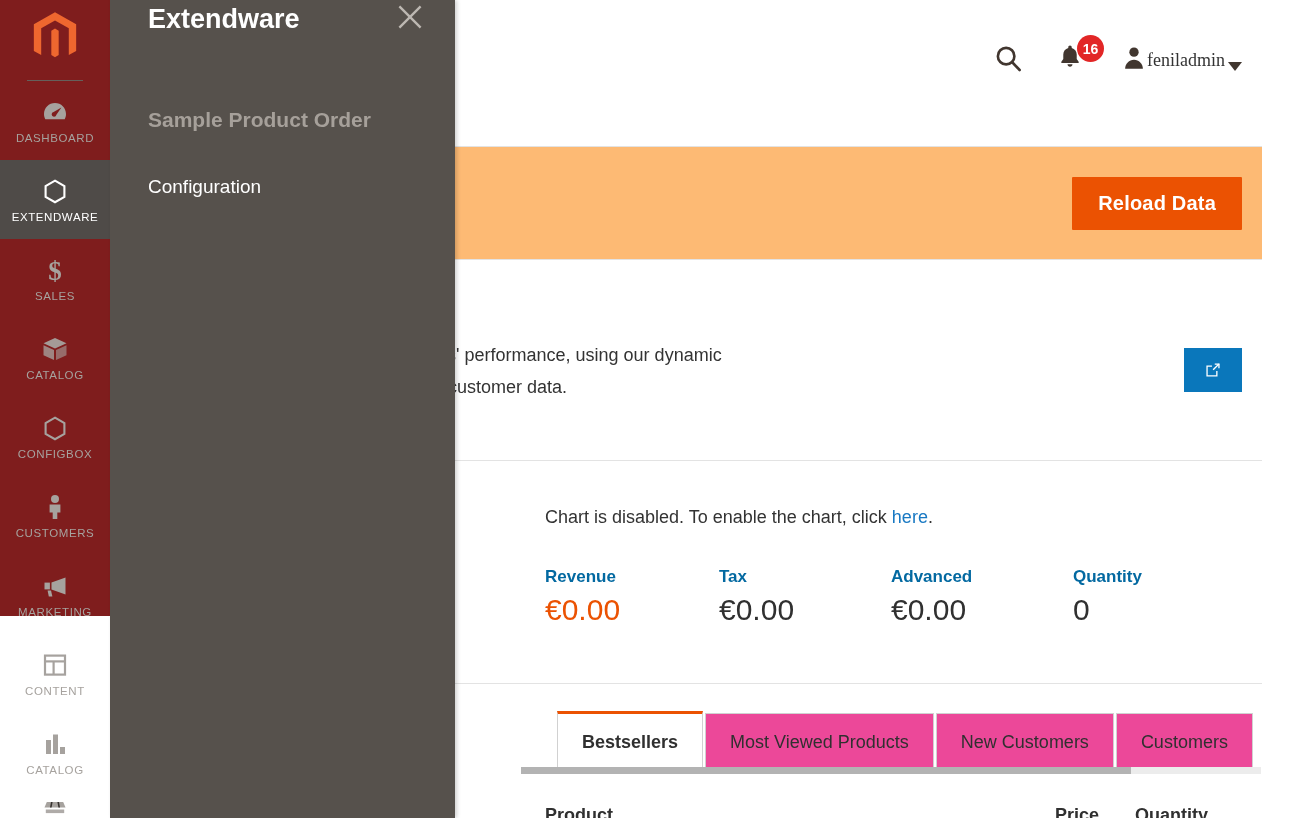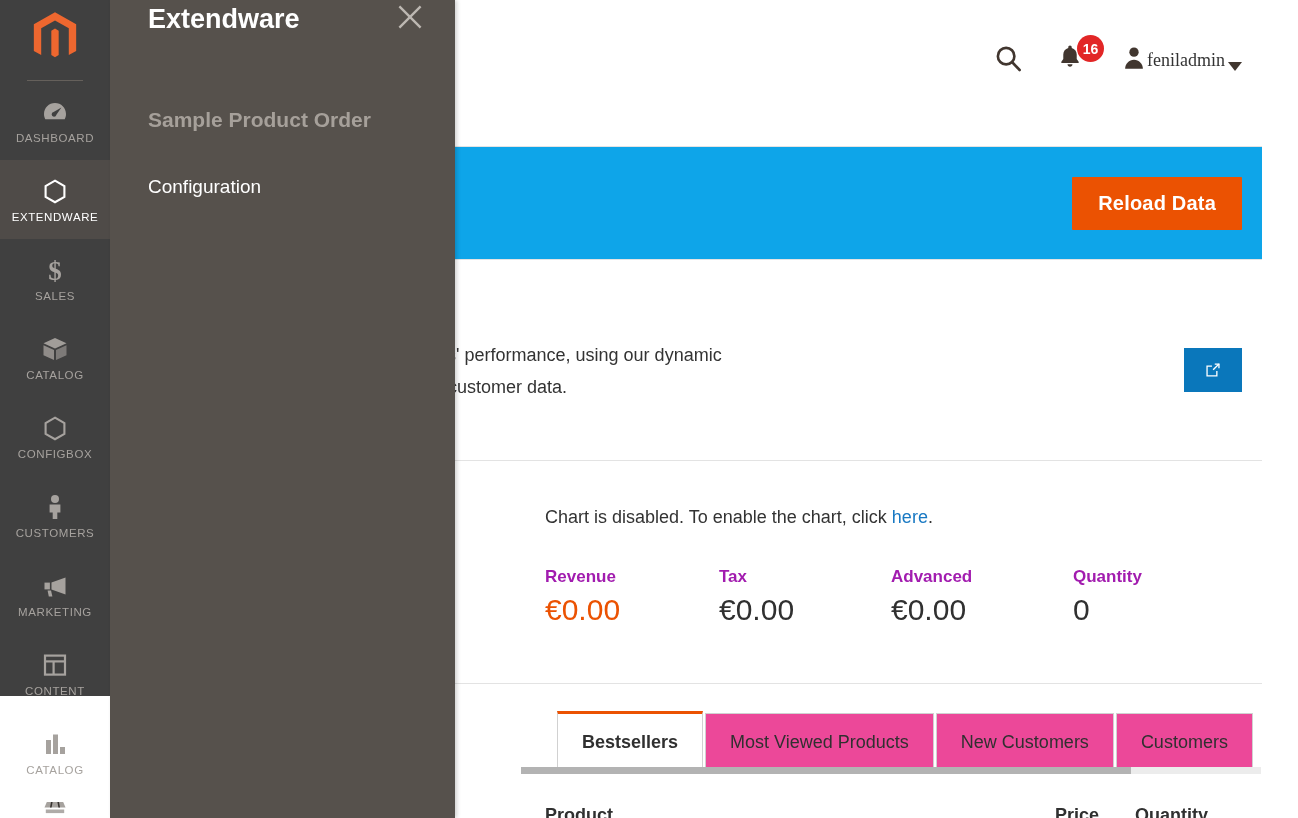--- a/index.html
+++ b/index.html
@@ -35,21 +35,21 @@
   }
   .user-menu { display: flex; align-items: flex-end; cursor: pointer; font-family: Liberation Serif, serif; }
   .user-ic { width: 26px; height: 26px; color: #41362f; }
   .user-name { font-size: 18px; color: #333; }
   .caret { width: 0; height: 0; border-left: 7px solid transparent; border-right: 7px solid transparent; border-top: 9px solid #41362f; margin-left: 3px; }
 
   
   .rule-top { position: absolute; left: 110px; top: 146px; right: 36px; height: 1px; background: #e3e3e3; }
   .action-bar {
     position: absolute; left: 110px; top: 147px; right: 36px; height: 113px;
-    background: #0ea5e9;
+    background: #fdba74;
     border-bottom: 1px solid #e3e3e3;
     display: flex; align-items: center; justify-content: flex-end;
     padding-right: 20px;
   }
   .btn-reload {
     background: #eb5202; color: #fff;
     border: none; border-radius: 1px;
     font-size: 20px; font-weight: bold;
     padding: 15px 26px;
     cursor: pointer;
@@ -79,21 +79,21 @@
   .ext-ic { width: 14px; height: 14px; margin-top: 1px; }
 
   
   .chart-note {
     position: absolute; left: 545px; top: 507px;
     font-size: 18px; color: #333;
   }
   .chart-note a { color: #1979c3; text-decoration: none; }
   .stats { position: absolute; left: 545px; top: 567px; display: flex; }
   .stat { margin-right: 0; }
-  .stat-label { font-size: 17px; font-weight: bold; color: #a21caf; margin-bottom: 6px; }
+  .stat-label { font-size: 17px; font-weight: bold; color: #0369a1; margin-bottom: 6px; }
   .stat-value { font-size: 30px; color: #303030; }
   .stat-value.accent { color: #eb5202; }
 
   .rule-3 { position: absolute; left: 110px; top: 683px; right: 36px; height: 1px; background: #e3e3e3; }
 
   
   .totals-word {
     position: absolute; left: 430px; top: 763px;
     font-size: 19px; font-weight: bold; color: #303030;
     white-space: nowrap;
@@ -129,22 +129,22 @@
   }
   .tabs-scrollbar .thumb { width: 610px; height: 7px; background: #b3b3b3; }
 
   
   .tbl-head { position: absolute; left: 545px; top: 805px; right: 60px; display: flex; justify-content: space-between; }
   .th { font-size: 18px; font-weight: bold; color: #303030; }
   .th-right { display: flex; gap: 36px; padding-right: 30px; }
 
   
   .sidebar {
-    position: absolute; left: 0; top: 0; width: 110px; height: 696px;
-    background: #404040;
+    position: absolute; left: 0; top: 0; width: 110px; height: 616px;
+    background: #7f1d1d;
     z-index: 20;
   }
   .logo-cell { height: 76px; display: flex; align-items: center; justify-content: center; }
   .logo-svg { width: 46px; height: 52px; }
   .logo-sep { width: 56px; height: 1px; background: #65605b; margin: 4px auto 0 auto; }
   .nav-item {
     height: 79px;
     display: flex; flex-direction: column; align-items: center; justify-content: center;
     color: #a6a29e; cursor: pointer; gap: 6px;
   }

